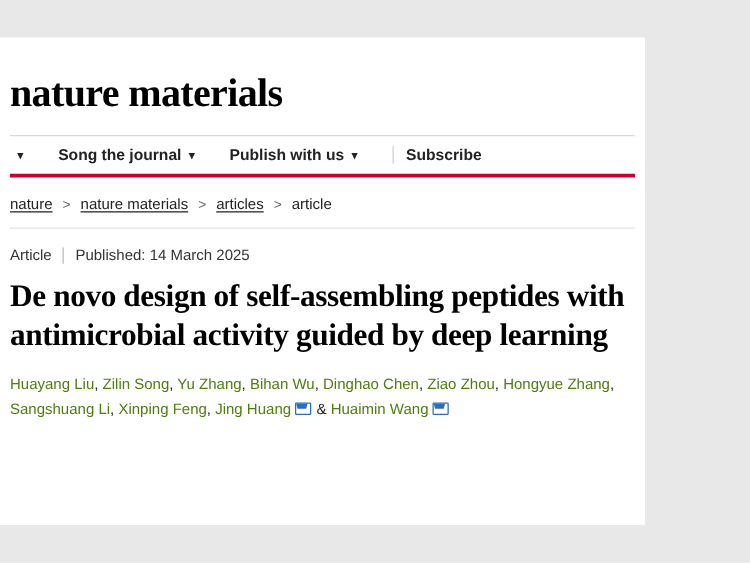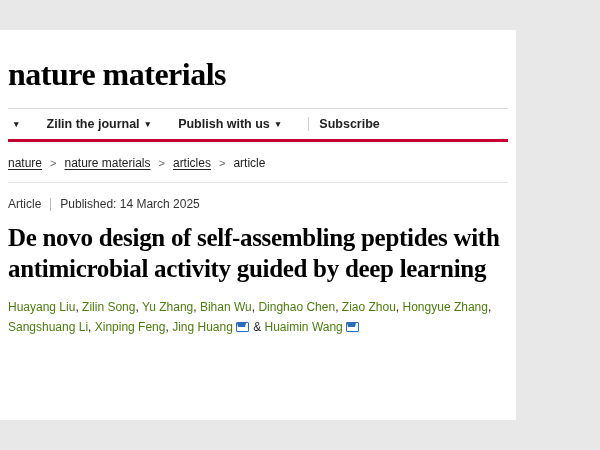--- a/index.html
+++ b/index.html
@@ -71,21 +71,21 @@
   }
   .navitem.divider {
     border-left: 1px solid #d0d0d0;
     padding-left: 10px;
     margin-left: 0;
   }
 
   
   .breadcrumb {
     display: flex;
-    align-items: center;
+    align-items: flex-end;
     font-family: "Liberation Sans", sans-serif;
     font-size: 12px;
     color: #222222;
     padding: 14px 0 12px 0;
     border-bottom: 1px solid #e3e3e3;
   }
   .breadcrumb a {
     color: #222222;
     text-decoration: underline;
     text-underline-offset: 2px;
@@ -173,21 +173,21 @@
 
     <div class="masthead">
       <div class="brand">nature materials</div>
     </div>
 
     <div class="navbar">
       <div class="navitem">
         <span class="caret">▾</span>
       </div>
       <div class="navitem">
-        <span>Zilin the journal</span>
+        <span>Song the journal</span>
         <span class="caret">▾</span>
       </div>
       <div class="navitem">
         <span>Publish with us</span>
         <span class="caret">▾</span>
       </div>
       <div class="navitem divider">
         <span>Subscribe</span>
       </div>
     </div>

